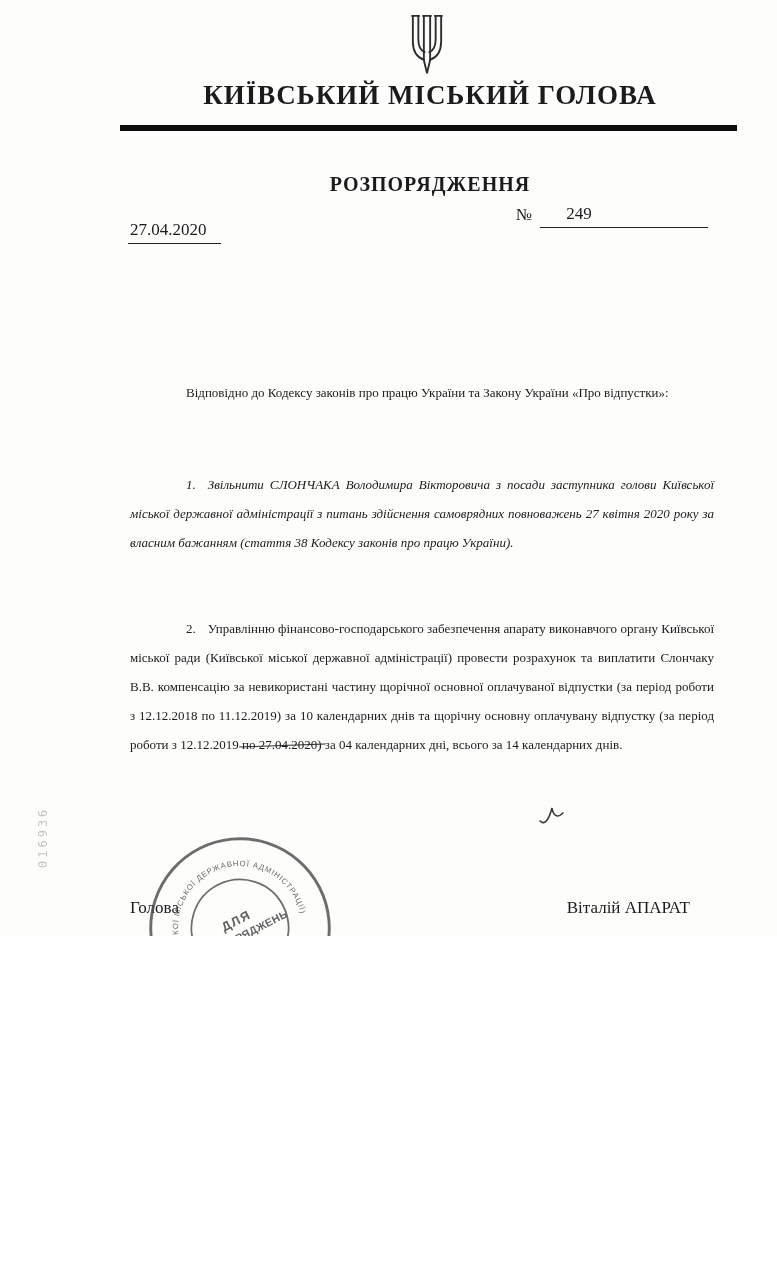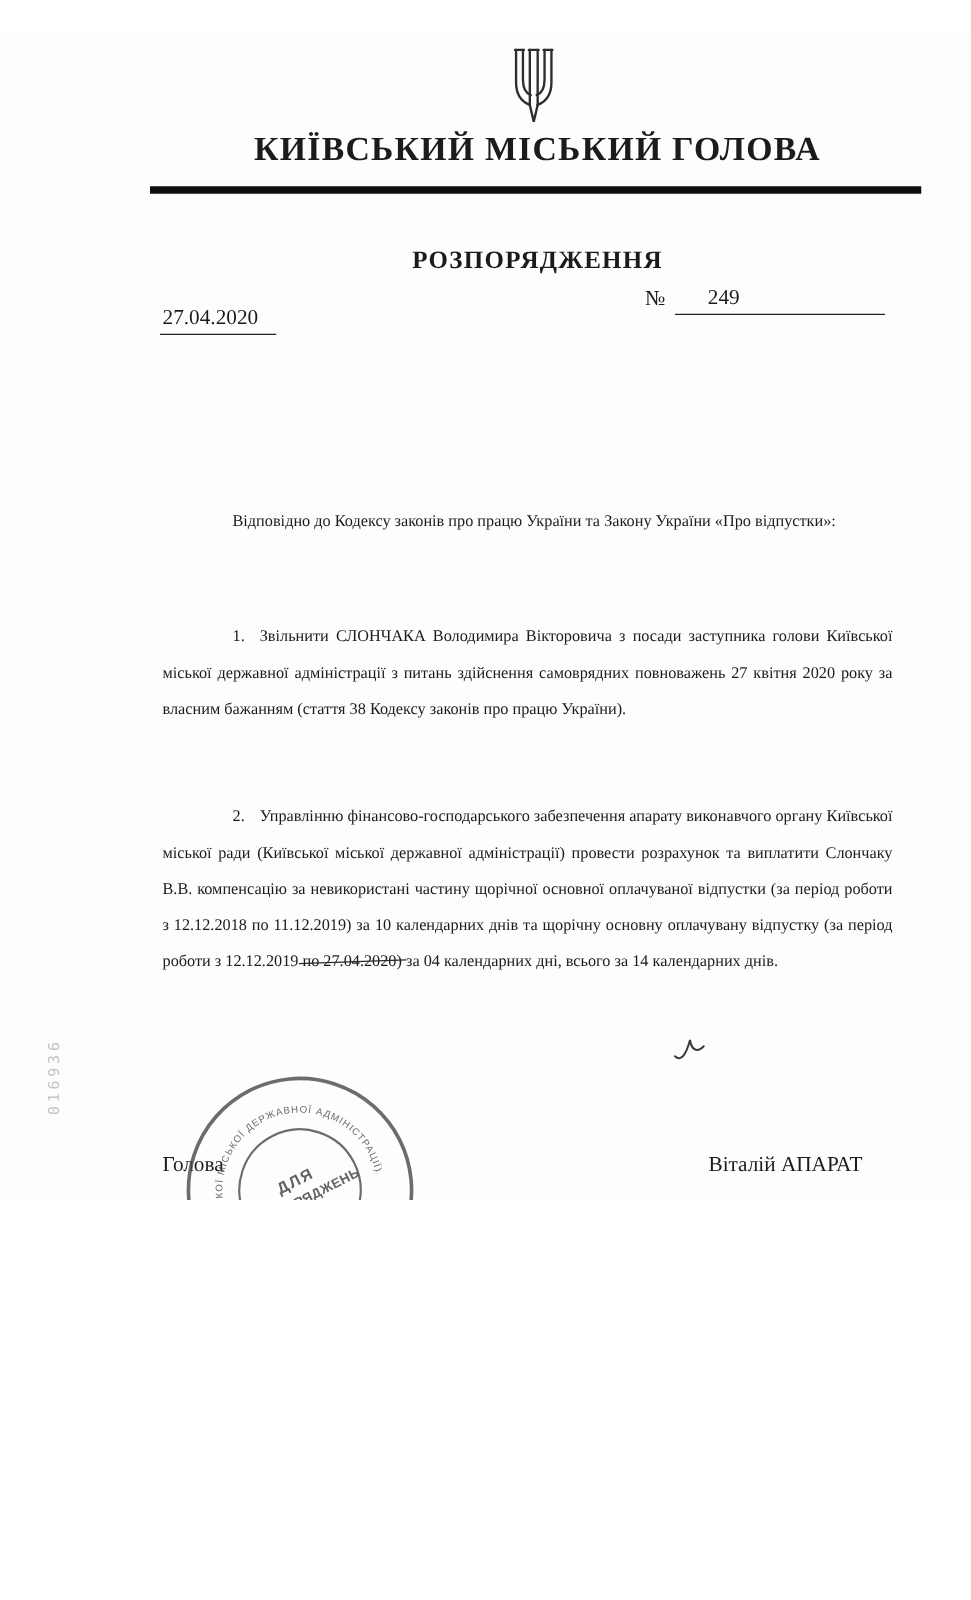--- a/index.html
+++ b/index.html
@@ -3,21 +3,20 @@
 <meta charset="utf-8">
 <style>
   * { margin:0; padding:0; box-sizing:border-box; }
   html,body { background:#ffffff; }
   body { display:flex; justify-content:center; }
   .page {
     position:relative; width:777px; height:936px;
     background:#fdfdfc; overflow:hidden;
     font-family:"Liberation Serif","DejaVu Serif",serif;
     color:#1b1b1b;
-    margin-top:24px;
   }
   .emblem { position:absolute; left:401px; top:12px; width:52px; height:66px; }
   .emblem svg { width:100%; height:100%; }
   .doc-title {
     position:absolute; top:80px; left:85px; width:690px;
     text-align:center; font-size:27px; font-weight:bold; letter-spacing:1px;
     white-space:nowrap;
   }
   .divider { position:absolute; top:125px; left:120px; width:617px; height:6px; background:#0f0f0f; }
   .order-type {
@@ -34,21 +33,21 @@
     display:inline-block; width:168px; border-bottom:1.5px solid #222;
     padding:0 0 3px 26px;
   }
   .subject { position:absolute; top:290px; left:130px; font-size:17px; line-height:23px; }
   .body-text {
     position:absolute; left:130px; width:584px;
     font-size:13px; line-height:29px; text-align:justify;
   }
   .indent { text-indent:56px; }
   #intro  { top:378px; }
-  #item1  { top:470px; }
+  #item1  { top:470px;font-style:italic; }
   #item2  { top:614px; }
   .item-num { padding-right:12px; }
   .pen-strike { position:relative; }
   .pen-strike::after {
     content:""; position:absolute; left:-3px; right:-3px; top:52%;
     border-top:1.7px solid #2b2b2b; transform:rotate(-2deg);
   }
   .sig-row {
     position:absolute; top:898px; left:130px; right:87px;
     display:flex; justify-content:space-between; font-size:17px;gap:28px;

